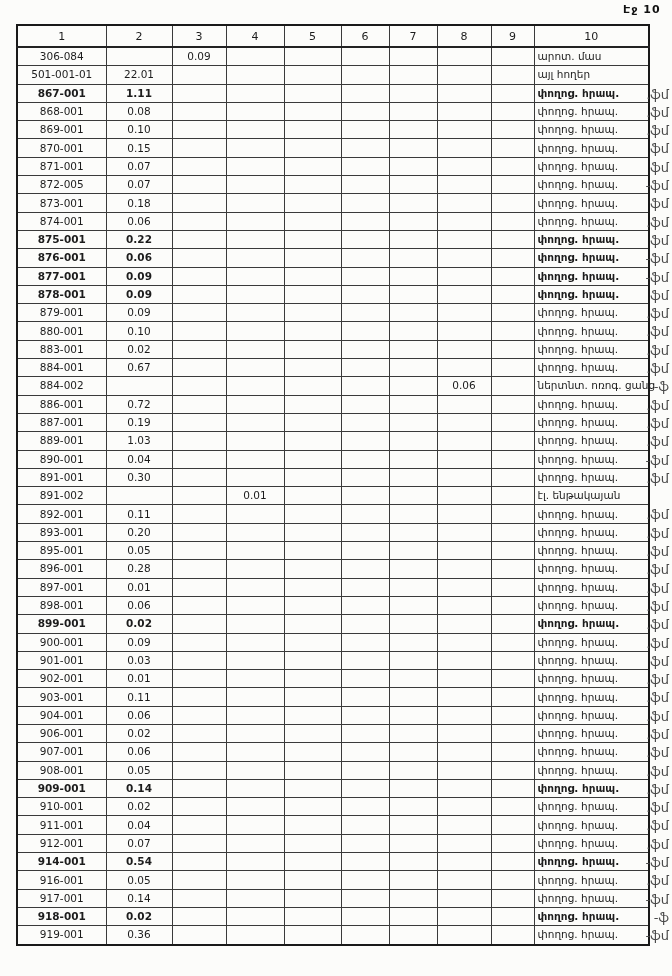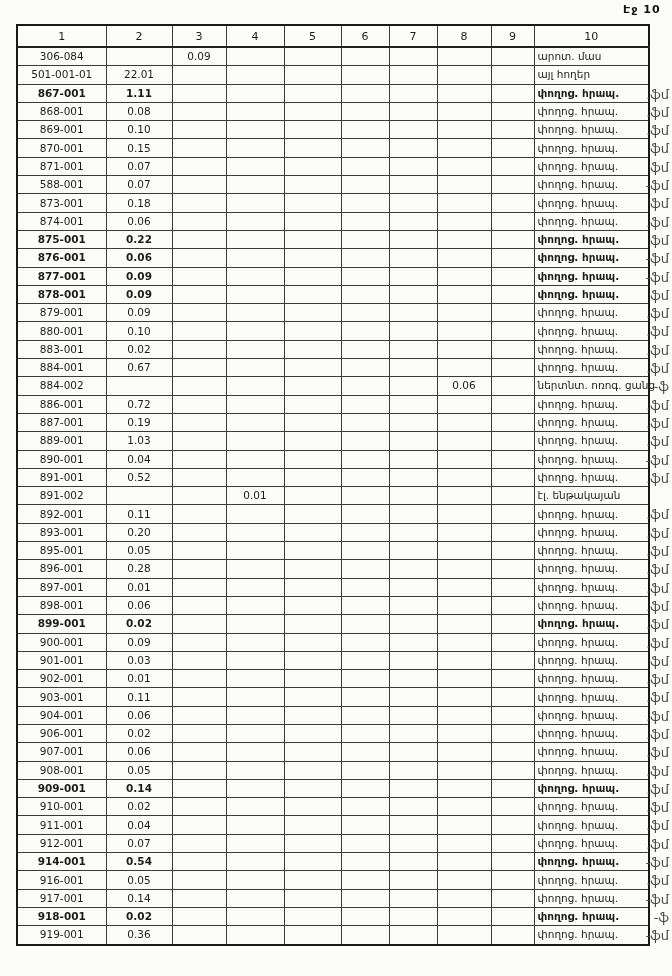--- a/index.html
+++ b/index.html
@@ -160,21 +160,21 @@
         <td class="c3"></td>
         <td class="c4"></td>
         <td class="c5"></td>
         <td class="c6"></td>
         <td class="c7"></td>
         <td class="c8"></td>
         <td class="c9"></td>
         <td class="c10">փողոց. հրապ.<span class="mark">ֆմ</span></td>
       </tr>
       <tr>
-        <td class="c1">588-001</td>
+        <td class="c1">872-005</td>
         <td class="c2">0.07</td>
         <td class="c3"></td>
         <td class="c4"></td>
         <td class="c5"></td>
         <td class="c6"></td>
         <td class="c7"></td>
         <td class="c8"></td>
         <td class="c9"></td>
         <td class="c10">փողոց. հրապ.<span class="mark">-ֆմ</span></td>
       </tr>
@@ -353,21 +353,21 @@
         <td class="c4"></td>
         <td class="c5"></td>
         <td class="c6"></td>
         <td class="c7"></td>
         <td class="c8"></td>
         <td class="c9"></td>
         <td class="c10">փողոց. հրապ.<span class="mark">-ֆմ</span></td>
       </tr>
       <tr>
         <td class="c1">891-001</td>
-        <td class="c2">0.52</td>
+        <td class="c2">0.30</td>
         <td class="c3"></td>
         <td class="c4"></td>
         <td class="c5"></td>
         <td class="c6"></td>
         <td class="c7"></td>
         <td class="c8"></td>
         <td class="c9"></td>
         <td class="c10">փողոց. հրապ.<span class="mark">.ֆմ</span></td>
       </tr>
       <tr>

